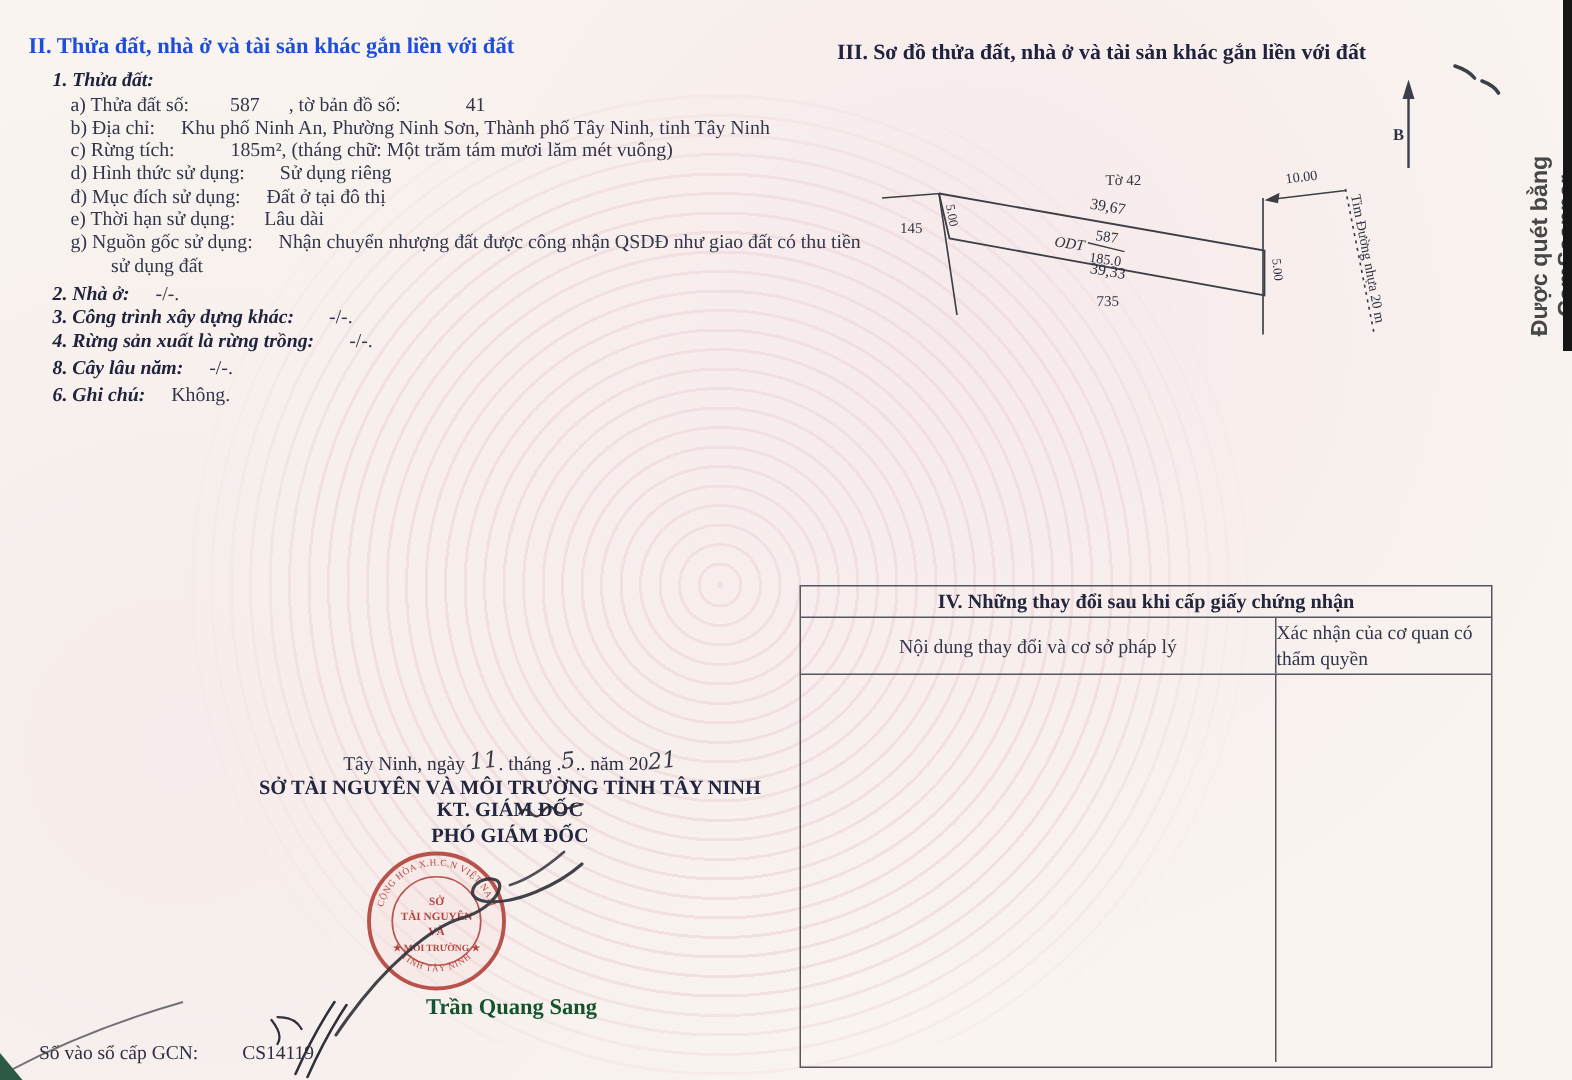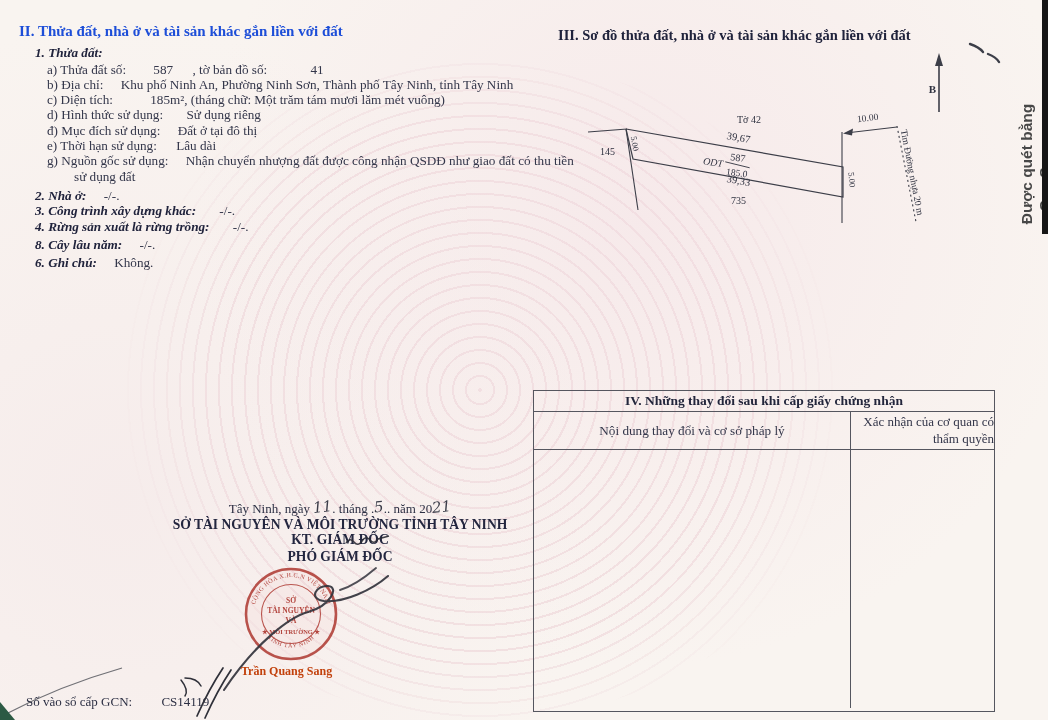--- a/index.html
+++ b/index.html
@@ -31,32 +31,32 @@
   
   .dg text{font-family:"Liberation Serif",serif;fill:#2f3240;}
   .dg line,.dg polyline,.dg path{stroke:#3c3e48;fill:none;}
   
   .tbl{left:533px;top:390px;width:460px;height:320px;border:1.4px solid #55565f;}
   .tbl .hrow{height:20px;border-bottom:1.2px solid #55565f;display:flex;align-items:center;justify-content:center;
       font-weight:bold;font-size:13.5px;color:#23263c;}
   .tbl .crow{height:37px;border-bottom:1.2px solid #55565f;display:flex;}
   .tbl .c1{width:316px;border-right:1.2px solid #55565f;display:flex;align-items:center;justify-content:center;
       font-size:13.2px;}
-  .tbl .c2{flex:1;display:flex;align-items:center;justify-content:center;text-align:right;
+  .tbl .c2{flex:1;display:flex;align-items:center;justify-content:center;text-align:left;
       font-size:13px;line-height:1.25;}
   .tbl .brow{flex:1;display:flex;height:258px;}
   .tbl .b1{width:316px;border-right:1.2px solid #55565f;}
   
   .dateline{left:165px;top:499px;width:350px;text-align:center;font-size:13px;color:#2d3044;}
   .hand{font-family:"DejaVu Serif",serif;font-style:italic;font-size:15px;color:#3b3d49;
         display:inline-block;transform:rotate(-6deg) translateY(-1px);}
   .org{left:155px;top:517px;width:370px;text-align:center;font-weight:bold;font-size:13.6px;color:#23263f;}
   .kt{left:155px;top:532px;width:370px;text-align:center;font-weight:bold;font-size:13.6px;color:#23263f;}
   .pho{left:155px;top:549px;width:370px;text-align:center;font-weight:bold;font-size:13.6px;color:#23263f;}
-  .signer{left:241px;top:664px;width:200px;text-align:left;font-weight:bold;font-size:12px;color:#c2410c;}
+  .signer{left:241px;top:664px;width:200px;text-align:center;font-weight:bold;font-size:15px;color:#14532d;}
   .stamp text{font-family:"Liberation Serif",serif;fill:#b3453e;}
   
   .gcn{left:26px;top:694px;font-size:13px;color:#2d3044;}
   .gcn .val{margin-left:26px;}
   
   .camtext{left:929px;top:153px;width:200px;height:22px;transform:rotate(-90deg);
      font-family:"Liberation Sans",sans-serif;font-size:15.5px;font-weight:bold;color:#474747;
      text-align:center;}
   .blackstrip{left:1042px;top:0;width:6px;height:234px;background:#161616;}
   .cornertri{left:0;top:702px;width:0;height:0;border-left:15px solid #2c5a44;border-top:18px solid transparent;}
@@ -75,21 +75,21 @@
       <span class="lb">a) Thửa đất số:</span>
       <span class="gap24">587</span>
       <span class="gap16">, tờ bản đồ số:</span>
       <span class="gap40">41</span>
     </div>
     <div class="frow">
       <span class="lb">b) Địa chỉ:</span>
       <span class="gap14">Khu phố Ninh An, Phường Ninh Sơn, Thành phố Tây Ninh, tỉnh Tây Ninh</span>
     </div>
     <div class="frow">
-      <span class="lb">c) Diện tích:</span>
+      <span class="lb">c) Rừng tích:</span>
       <span class="gap34">185m², (tháng chữ: Một trăm tám mươi lăm mét vuông)</span>
     </div>
     <div class="frow">
       <span class="lb">d) Hình thức sử dụng:</span>
       <span class="gap20">Sử dụng riêng</span>
     </div>
     <div class="frow">
       <span class="lb">đ) Mục đích sử dụng:</span>
       <span class="gap14">Đất ở tại đô thị</span>
     </div>

